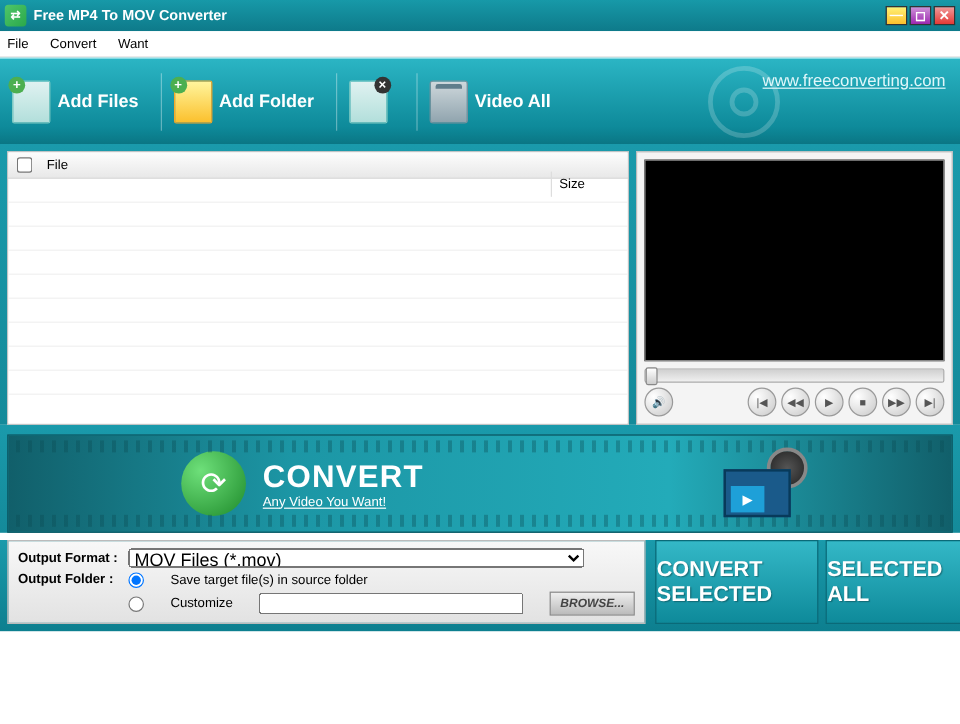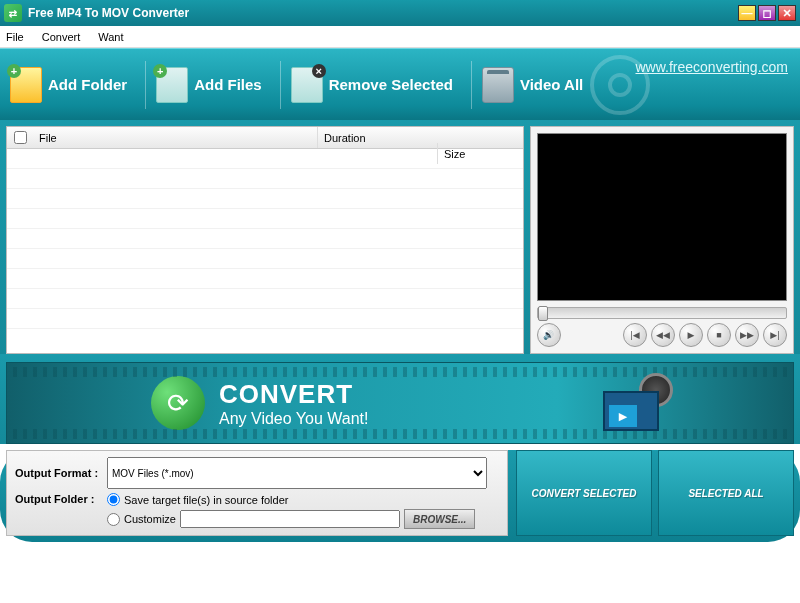--- a/index.html
+++ b/index.html
@@ -35,55 +35,55 @@
 .reel::before{content:'';position:absolute;inset:14px;border:4px solid rgba(255,255,255,0.2);border-radius:50%;}
 
 .midrow { display: flex; height: 234px; padding: 6px 6px 0 6px; gap: 6px; background:linear-gradient(#1a9aab,#148a9a);}
 .filepanel { flex: 1; background: #fff; border: 1px solid #bbb; }
 .fileheader { height: 22px; background: linear-gradient(#fdfdfd,#e8e8e8); display: flex; align-items: center; border-bottom: 1px solid #ccc; font-size: 11px; }
 .fh-chk { width: 26px; display: flex; justify-content: center; }
 .fh-chk input { margin: 0; }
 .fh-col { padding: 0 6px; border-left: 1px solid #ddd; height: 100%; display: flex; align-items: center; }
 .fh-file { flex: 1; border-left:none;}
 .fh-dur { width: 120px; }
-.fh-size { width: 86px; margin-top: 32px; }
+.fh-size { width: 64px; margin-top: 32px; }
 .filelist { height: calc(100% - 22px); background: #fff; }
 .filelist .row { height: 20px; border-bottom: 1px solid #f1f1f1; }
 
 .preview { width: 264px; background: #f4f4f4; border: 1px solid #bbb; padding: 6px; display: flex; flex-direction: column; }
 .previewscreen { flex: 1; background: #000; border: 1px solid #888; }
 .seekbar { height: 12px; margin: 6px 0 4px 0; background: linear-gradient(#d0d0d0,#f0f0f0); border: 1px solid #aaa; border-radius: 2px; position:relative;}
 .seekbar .thumb{position:absolute;left:0;top:-2px;width:10px;height:15px;background:linear-gradient(#fff,#ccc);border:1px solid #888;border-radius:2px;}
 .controls { display: flex; justify-content: space-between; align-items: center; }
 .controls .grp { display: flex; gap: 4px; }
 .pbtn { width: 24px; height: 24px; border-radius: 50%; background: radial-gradient(circle at 30% 30%, #fff, #c8c8c8); border: 1px solid #999; display: flex; align-items: center; justify-content: center; font-size: 9px; color: #555; cursor: pointer; }
 
 .banner { margin: 6px; height: 82px; background: linear-gradient(90deg,#115f6a 0%, #1c96a5 30%, #23abb9 70%, #115f6a 100%); border: 1px solid #0a5560; display: flex; align-items: center; padding: 0 24px; position: relative; color: #fff; }
 .bannerstrip{position:absolute;left:0;right:0;height:10px;background:repeating-linear-gradient(90deg,#0000 0 6px,#0a4a52 6px 10px);opacity:.35;}
 .bannerstrip.top{top:4px;} .bannerstrip.bot{bottom:4px;}
 .banner .bicon { width: 54px; height: 54px; border-radius: 50%; background: radial-gradient(circle at 30% 30%,#6ee07a,#1d8a2a); display:flex;align-items:center;justify-content:center;margin:0 14px 0 120px; font-size:26px;color:#fff;}
 .banner .btxt .l1 { font-size: 26px; font-weight: bold; letter-spacing: 1px; }
-.banner .btxt .l2 { font-size: 16px; }
+.banner .btxt .l2 { font-size: 11px; text-decoration: underline; }
 .banner .bclap { position: absolute; right: 120px; top: 10px; width: 70px; height: 58px; }
 .bclap .board{position:absolute;bottom:0;width:56px;height:40px;background:#1a5a8a;border:2px solid #083a5a;}
 .bclap .play{position:absolute;bottom:4px;left:6px;width:28px;height:22px;background:#1ea0d8;display:flex;align-items:center;justify-content:center;color:#fff;font-size:11px;}
 .bclap .film{position:absolute;top:0;right:0;width:34px;height:34px;border-radius:50%;background:radial-gradient(#555,#222);border:3px solid #888;}
 
-.outwrap{background:linear-gradient(#1a9aab,#0d7f8f);padding:0 6px 6px 6px;border-radius:32px;}
+.outwrap{background:linear-gradient(#1a9aab,#0d7f8f);padding:0 6px 6px 6px;}
 .outputs { display: flex; gap: 8px; }
 .leftout { flex: 1; background: linear-gradient(#f8f8f8,#e2e2e2); border: 1px solid #bbb; padding: 6px 8px; font-size: 11px; }
 .orow { display: flex; align-items: center; margin-bottom: 4px; }
 .orow .olab { width: 92px; font-weight: bold; }
-.orow select { flex: 1; height: 32px; font-size: 10px; max-width:380px;}
+.orow select { flex: 1; height: 16px; font-size: 15px; max-width:380px;}
 .orow .radios { display: flex; flex-direction: column; gap: 3px; }
-.radline { display: flex; align-items: center; gap: 4px; }
+.radline { display: flex; align-items: center; gap: 22px; }
 .radline input[type=text] { height: 18px; width: 220px; font-size: 11px; }
 .browsebtn { height: 20px; padding: 0 8px; background: linear-gradient(#eee,#bbb); border: 1px solid #888; font-size: 10px; font-style: italic; font-weight: bold; cursor: pointer; color:#444;}
 .actbtns { display: flex; gap: 6px; align-items:stretch;}
-.actbtn { width: 136px; background: linear-gradient(#34b8c7,#0e8a9a); border: 1px solid #0a6a78; color: #fff; font-size: 10px; font-weight: bold; font-style: italic; display: flex; align-items: center; justify-content: center; cursor: pointer; text-shadow:1px 1px 1px rgba(0,0,0,.3);}
+.actbtn { width: 136px; background: linear-gradient(#34b8c7,#0e8a9a); border: 1px solid #0a6a78; color: #fff; font-size: 18px; font-weight: bold; display: flex; align-items: center; justify-content: center; cursor: pointer; text-shadow:1px 1px 1px rgba(0,0,0,.3);}
 .bannerwrap{background:linear-gradient(#1a9aab,#148a9a);padding-top:2px;}
 </style>
 </head>
 <body>
 
 <div class="titlebar">
   <div class="logo">⇄</div>
   <div class="title">Free MP4 To MOV Converter</div>
   <div class="winbtns">
     <div class="winbtn min">—</div>
@@ -93,49 +93,47 @@
 </div>
 
 <div class="menubar">
   <span>File</span>
   <span>Convert</span>
   <span>Want</span>
 </div>
 
 <div class="toolbar">
   <div class="tbtn">
+    <div class="ticon add"></div>
+    <span>Add Files</span>
+  </div>
+  <div class="tbtn">
     <div class="ticon folder"></div>
     <span>Add Folder</span>
   </div>
   <div class="tbtn">
-    <div class="ticon add"></div>
-    <span>Add Files</span>
-  </div>
-  <div class="tbtn">
     <div class="ticon remsel"></div>
-    <span>Remove Selected</span>
   </div>
   <div class="tbtn">
     <div class="ticon remall"></div>
     <span>Video All</span>
   </div>
   <div class="reel"></div>
   <div class="brand">
     <div class="burl">www.freeconverting.com</div>
   </div>
 </div>
 
 <div class="midrow">
   <div class="filepanel">
     <div class="fileheader">
       <div class="fh-chk">
           <input type="checkbox" style="">
         </div>
       <div class="fh-col fh-file">File</div>
-      <div class="fh-col fh-dur">Duration</div>
       <div class="fh-col fh-size">Size</div>
     </div>
     <div class="filelist">
       <div class="row"></div>
         <div class="row"></div>
         <div class="row"></div>
         <div class="row"></div>
         <div class="row"></div>
         <div class="row"></div>
         <div class="row"></div>

